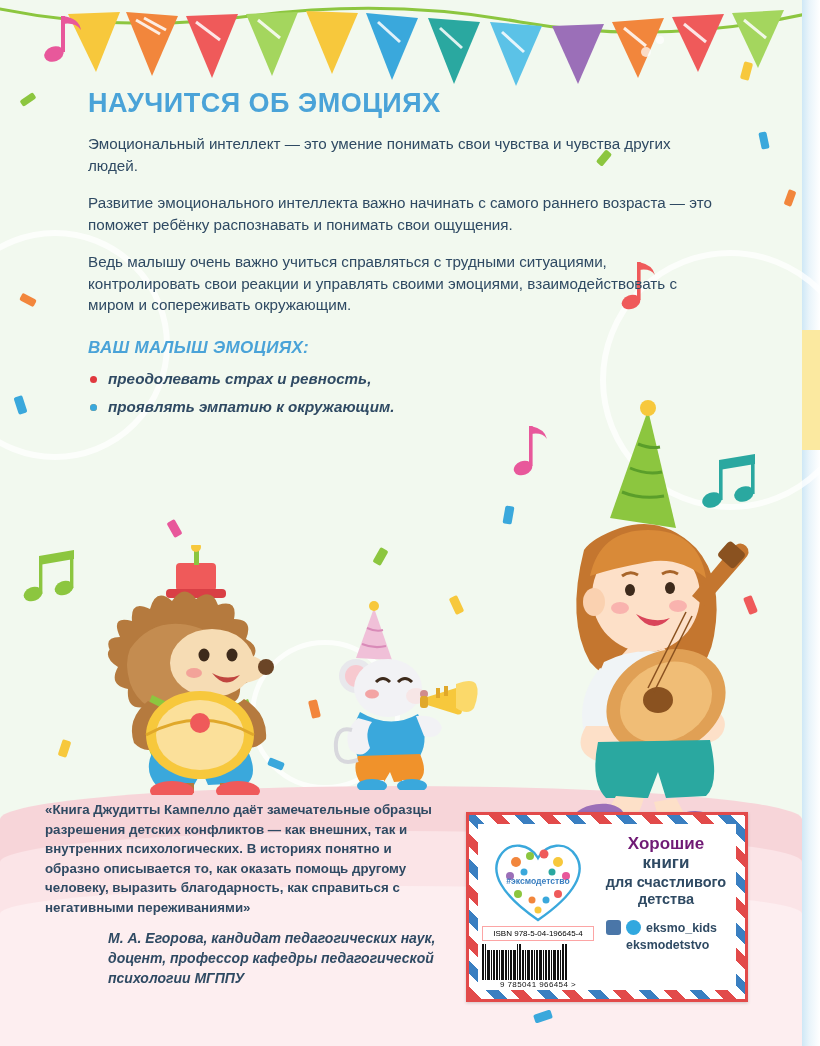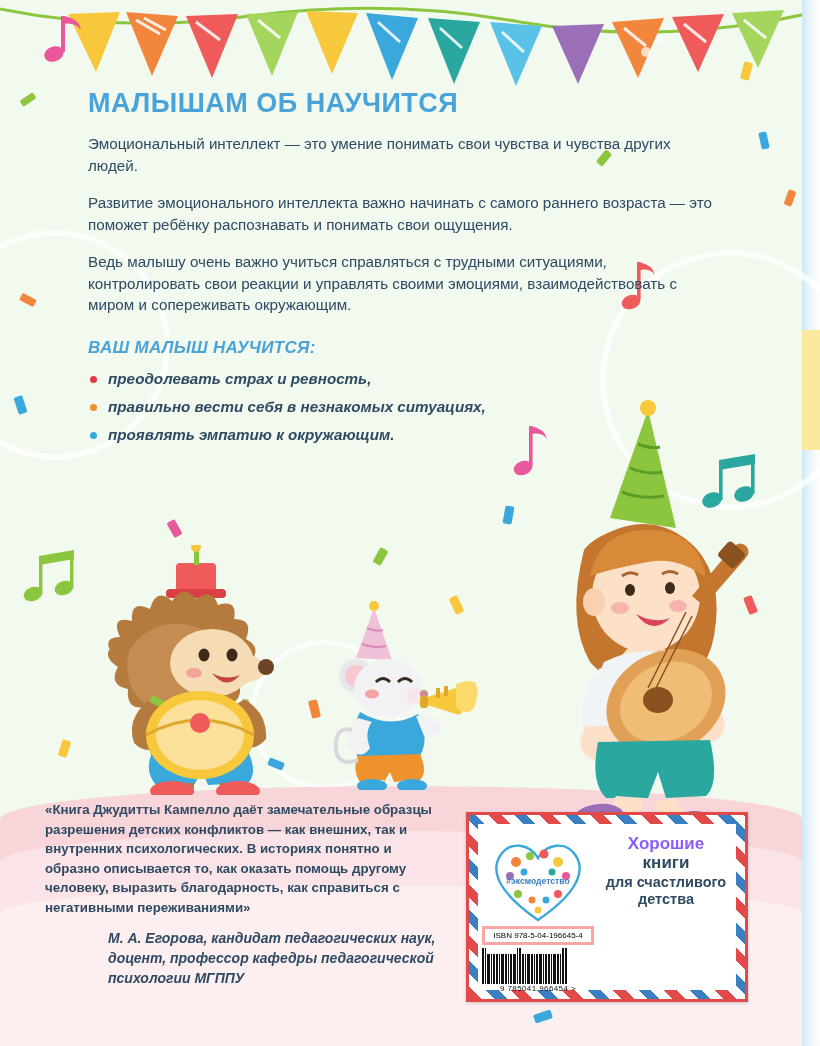--- a/index.html
+++ b/index.html
@@ -141,38 +141,38 @@
   }
   .heart-stamp {
     position:relative; width:104px; height:92px;
   }
   .heart-label {
     position:absolute; left:50%; top:44px; transform:translateX(-50%);
     font-size:8.6px; font-weight:bold; color:#3a7fc1; white-space:nowrap;
   }
   .isbn-box {
     margin-top: 2px;
-    border:3px solid #fca5a5;
+    border:1px solid #fca5a5;
     font-size: 8px;
     padding: 2px 4px;
     width: 112px;
     text-align:center;
     font-family:"Liberation Sans", sans-serif;
   }
   .barcode { margin-top:3px; width:112px; height:46px; position:relative; }
   .barcode .bars { display:flex; height:36px; align-items:flex-end; }
   .barcode .bars i { display:block; background:#111; margin-right:1px; }
   .barcode .digits {
     font-size: 8px; letter-spacing: 0.4px; text-align:center; color:#111;
     font-family: "Liberation Sans", sans-serif;
   }
   .env-right {
     flex:1; padding: 10px 4px 4px 4px; text-align:center;
   }
-  .env-right .l1 { font-size:17px; font-weight:bold; color:#8b5cf6; line-height:1.12; }
+  .env-right .l1 { font-size:17px; font-weight:bold; color:#701a75; line-height:1.12; }
   .env-right .l2 { font-size:17px; font-weight:bold; color:#2f4a63; line-height:1.12; }
   .env-right .l3 { font-size:14.5px; font-weight:bold; color:#2f4a63; line-height:1.18; margin-top:2px;}
   .env-right .l4 { font-size:14.5px; font-weight:bold; color:#2f4a63; line-height:1.18; }
   .socials { margin-top:12px; display:flex; flex-direction:column; gap:3px; align-items:flex-start; padding-left:6px;}
   .soc-row { display:flex; align-items:center; gap:5px; }
   .soc-icon { width:15px; height:15px; border-radius:3px; display:inline-block; }
   .soc-vk { background:#4a76a8; }
   .soc-tg { background:#31a8df; border-radius:50%; }
   .soc-text { font-size:12.4px; font-weight:bold; color:#2f4a63; }
   .soc-only { font-size:12.4px; font-weight:bold; color:#2f4a63; padding-left:20px; }
@@ -428,34 +428,33 @@
 
     <path d="M56 180 l0 8 l16 0 l0 -8z" fill="#f2f2f5"></path>
     <path d="M90 180 l0 8 l16 0 l0 -8z" fill="#f2f2f5"></path>
     <ellipse cx="60" cy="186" rx="15" ry="7" fill="#3aa8dc"></ellipse>
     <ellipse cx="100" cy="186" rx="15" ry="7" fill="#3aa8dc"></ellipse>
 
     <path d="M46 160 q-24 8 -22 -18 q2 -16 16 -12" stroke="#d8d8dd" stroke-width="4" fill="none"></path>
   </svg>
 
   <div class="content">
-    <h1 class="title">МАЛЫШАМ ОБ НАУЧИТСЯ</h1>
+    <h1 class="title">НАУЧИТСЯ ОБ ЭМОЦИЯХ</h1>
     <p class="para">Эмоциональный интеллект — это умение понимать свои чувства и чувства других людей.</p>
     <p class="para">Развитие эмоционального интеллекта важно начинать с самого раннего возраста — это поможет ребёнку распознавать и понимать свои ощущения.</p>
     <p class="para">Ведь малышу очень важно учиться справляться с трудными ситуациями, контролировать свои реакции и управлять своими эмоциями, взаимодействовать с миром и сопереживать окружающим.</p>
 
-    <h2 class="subtitle">ВАШ МАЛЫШ НАУЧИТСЯ:</h2>
+    <h2 class="subtitle">ВАШ МАЛЫШ ЭМОЦИЯХ:</h2>
     <ul class="bullets">
       <li>
         <span class="dot" style="background:#e0393e;"></span>
         <span>преодолевать страх и ревность,</span>
       </li>
       <li>
         <span class="dot" style="background:#f0922b;"></span>
-        <span>правильно вести себя в незнакомых ситуациях,</span>
       </li>
       <li>
         <span class="dot" style="background:#3aa8dc;"></span>
         <span>проявлять эмпатию к окружающим.</span>
       </li>
     </ul>
   </div>
 
   <div class="quote">
     <p>«Книга Джудитты Кампелло даёт замечательные образцы разрешения детских конфликтов — как внешних, так и внутренних психологических. В историях понятно и образно описывается то, как оказать помощь другому человеку, выразить благодарность, как справиться с негативными переживаниями»</p>
@@ -522,17 +521,25 @@
               <i style="width:2px;height:36px"></i>
           </div>
           <div class="digits">9 785041 966454 &gt;</div>
         </div>
       </div>
       <div class="env-right">
         <div class="l1">Хорошие</div>
         <div class="l2">книги</div>
         <div class="l3">для счастливого</div>
         <div class="l4">детства</div>
+        <div class="socials">
+          <div class="soc-row">
+            <span class="soc-icon soc-vk"></span>
+            <span class="soc-icon soc-tg"></span>
+            <span class="soc-text">eksmo_kids</span>
+          </div>
+          <div class="soc-only">eksmodetstvo</div>
+        </div>
       </div>
     </div>
   </div>
 
 </div>
 
 </body></html>

